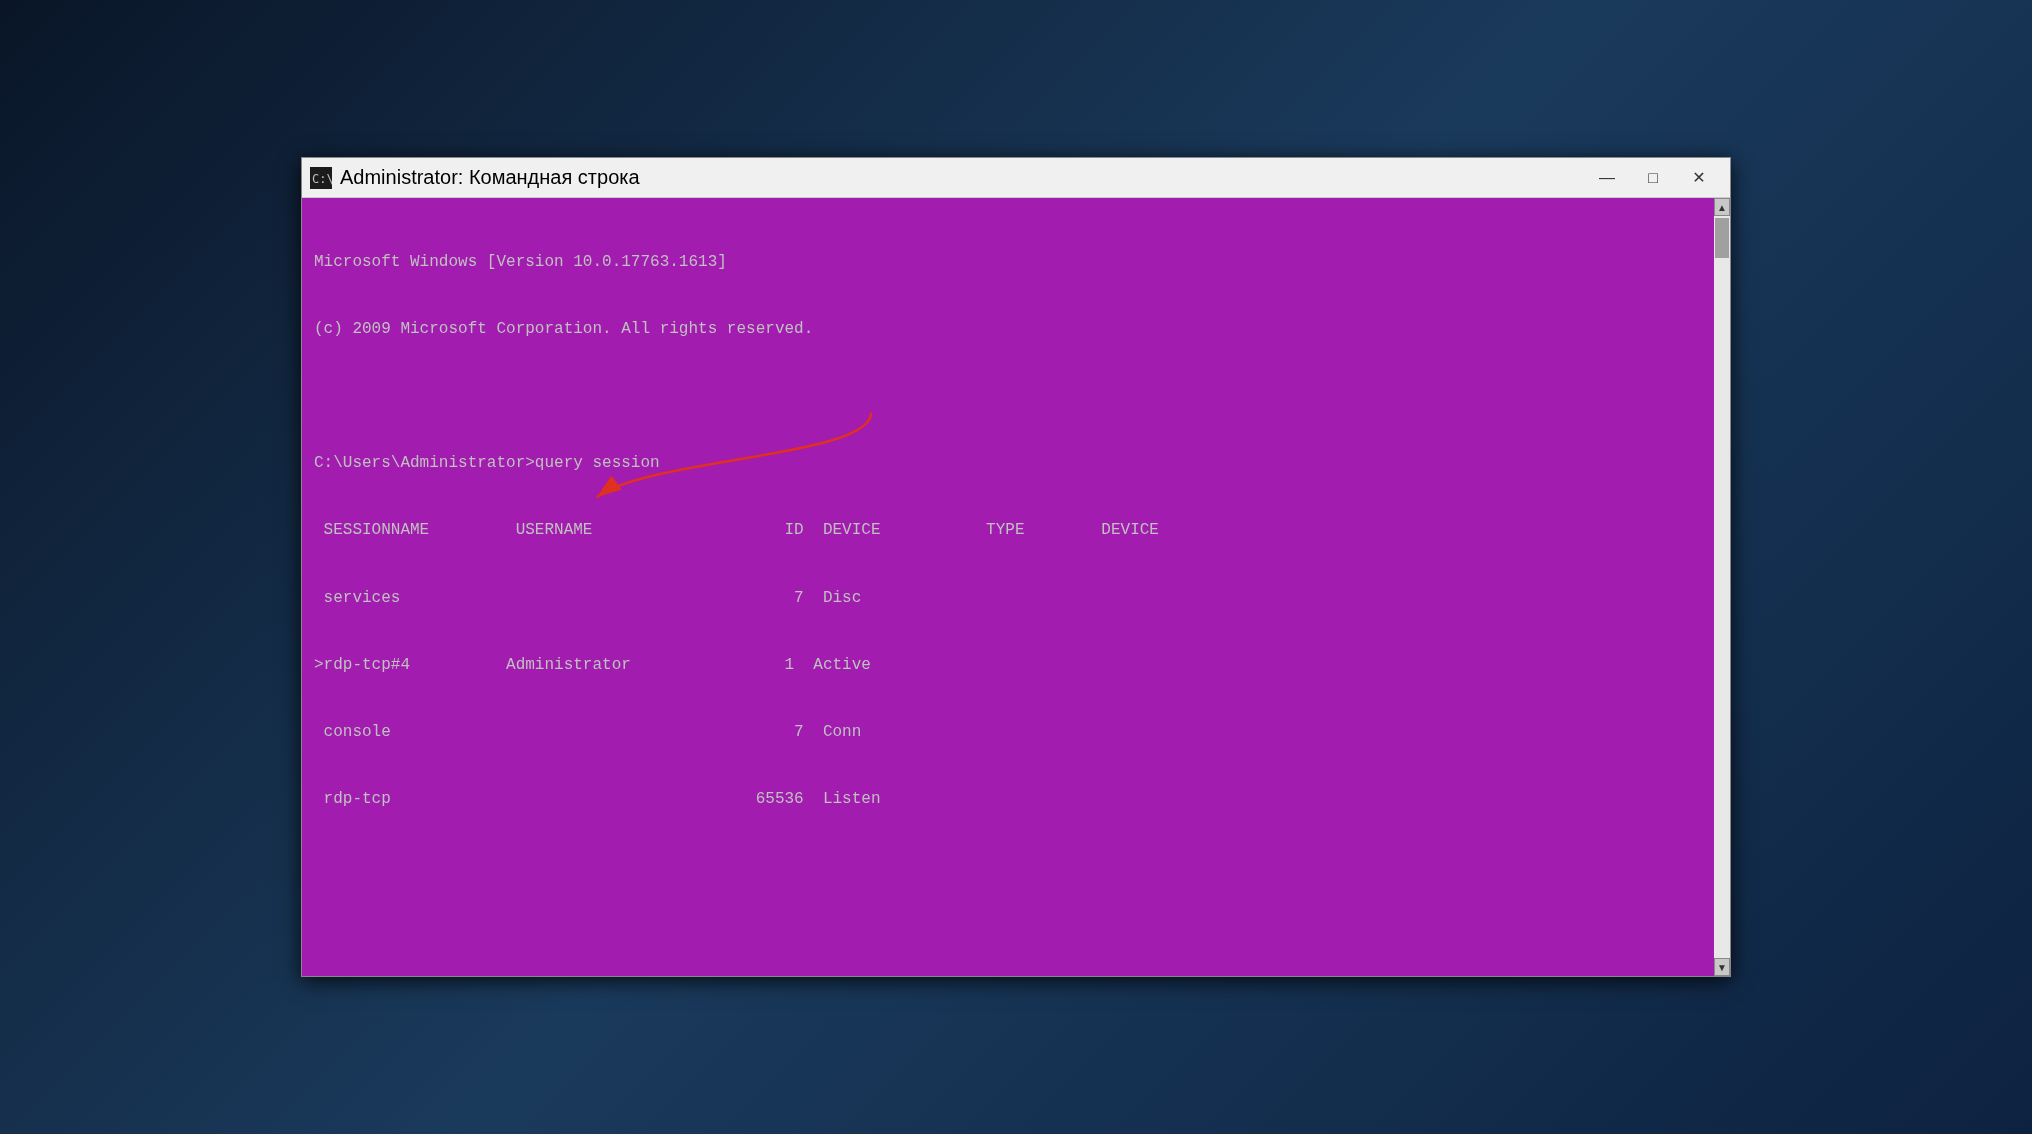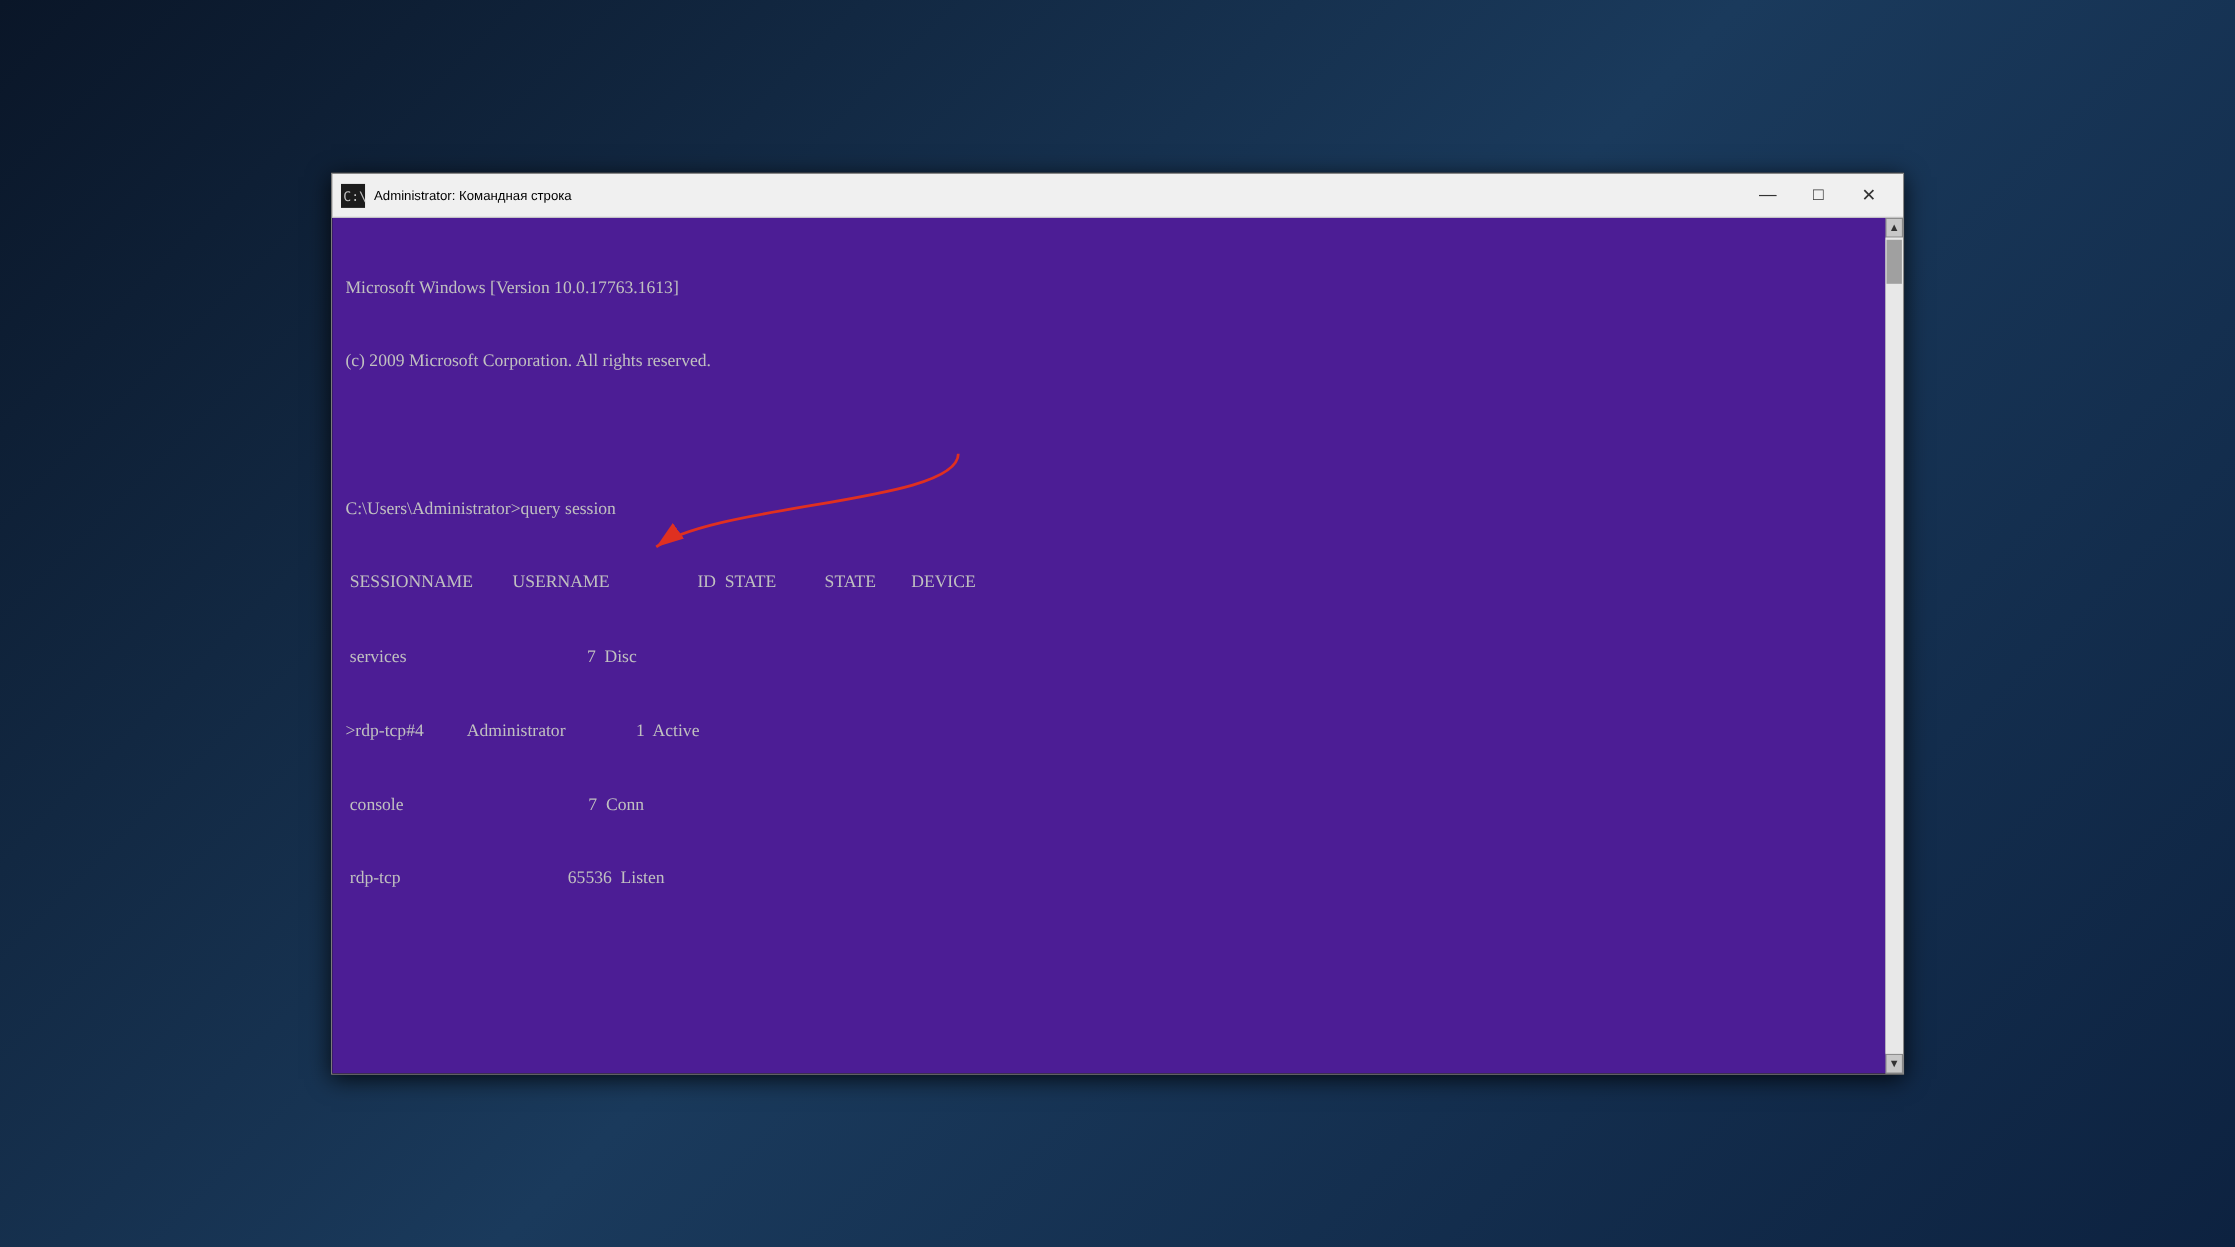--- a/index.html
+++ b/index.html
@@ -36,21 +36,21 @@
 
     .titlebar-icon {
       width: 22px;
       height: 22px;
       margin-right: 8px;
       flex-shrink: 0;
     }
 
     .titlebar-title {
       flex: 1;
-      font-size: 12px;
+      font-size: 20px;
       color: #000;
       font-family: 'Segoe UI', Arial, sans-serif;
     }
 
     .titlebar-buttons {
       display: flex;
       gap: 0;
     }
 
     .titlebar-btn {
@@ -67,23 +67,23 @@
     }
 
     .content-area {
       flex: 1;
       display: flex;
       overflow: hidden;
     }
 
     .terminal {
       flex: 1;
-      background: #4c1d95;
+      background: #a21caf;
       color: #c0c0c0;
-      font-family: Liberation Serif, serif;
+      font-family: Liberation Mono, monospace;
       font-size: 16px;
       line-height: 1.4;
       padding: 8px 12px;
       overflow: hidden;
       position: relative;
     }
 
     .terminal-text {
       white-space: pre;
     }
@@ -160,21 +160,21 @@
     </div>
   </div>
 
   <div class="content-area">
     <div class="terminal">
       <div class="terminal-text">
         <span class="line">Microsoft Windows [Version 10.0.17763.1613]</span>
         <span class="line">(c) 2009 Microsoft Corporation. All rights reserved.</span>
         <span class="line">&nbsp;</span>
         <span class="line">C:\Users\Administrator&gt;query session</span>
-        <span class="line"> SESSIONNAME         USERNAME                    ID  STATE           STATE        DEVICE</span>
+        <span class="line"> SESSIONNAME         USERNAME                    ID  DEVICE           TYPE        DEVICE</span>
         <span class="line"> services                                         7  Disc</span>
         <span class="line">&gt;rdp-tcp#4          Administrator                1  Active</span>
         <span class="line"> console                                          7  Conn</span>
         <span class="line"> rdp-tcp                                      65536  Listen</span>
         <span class="line">&nbsp;</span>
         
         
       </div>
 
       <svg class="annotation-layer" viewBox="0 0 1414 780" preserveAspectRatio="none">

